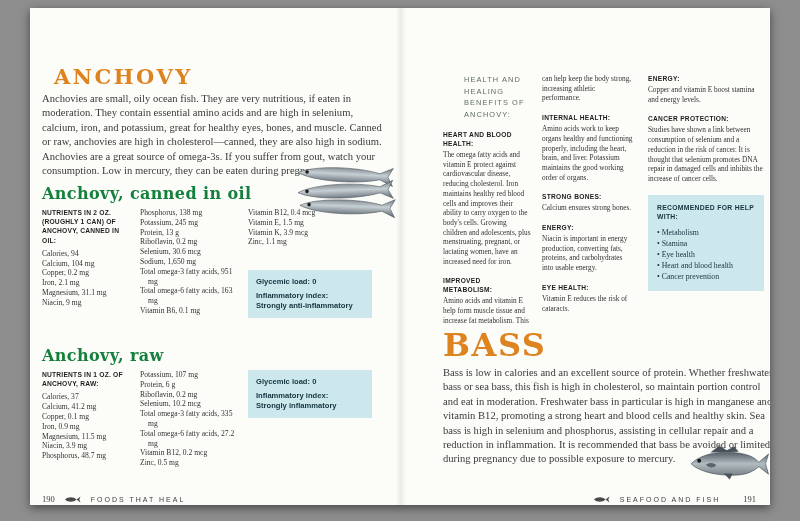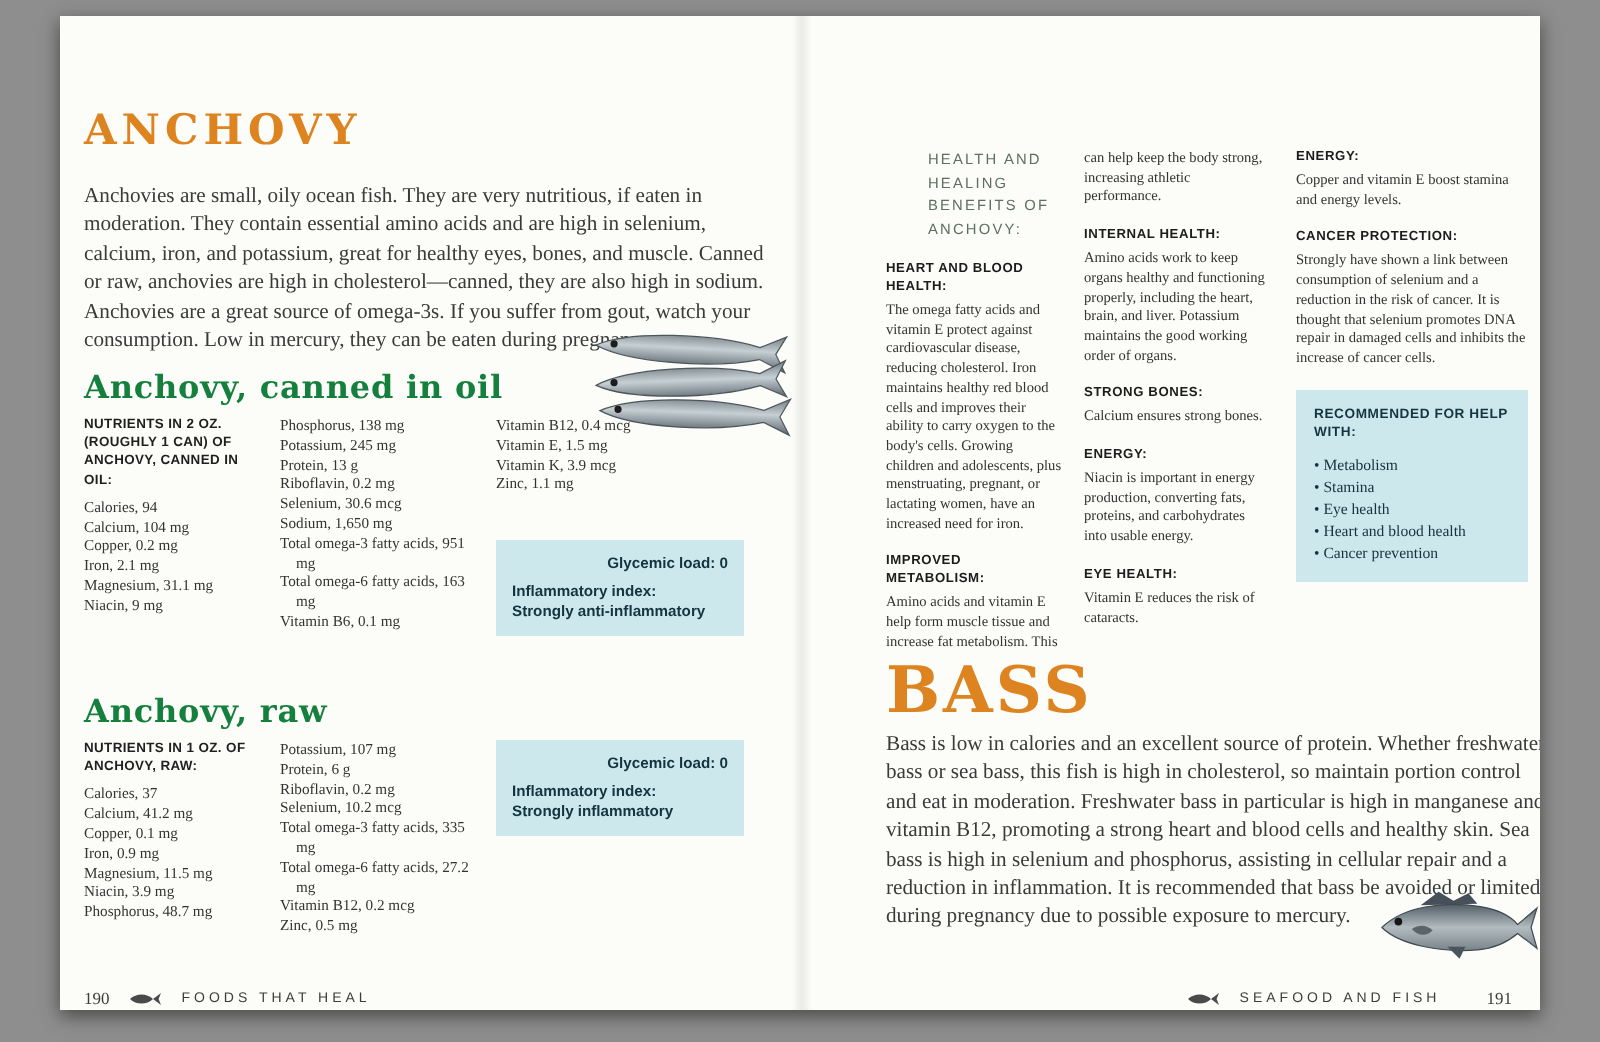--- a/index.html
+++ b/index.html
@@ -14,21 +14,21 @@
     overflow:hidden;
   }
   .gutter{
     position:absolute;left:366px;top:0;width:10px;height:100%;
     background:linear-gradient(90deg, rgba(0,0,0,0), rgba(0,0,0,.07), rgba(0,0,0,0));
   }
   .page{position:absolute;inset:0;}
 
   
   .entry-title{
-    position:absolute;left:12px;top:44px;margin:0;
+    position:absolute;left:12px;top:44px;margin:12px;
     font-family:"DejaVu Serif", serif;font-weight:600;
     font-size:21px;letter-spacing:2.5px;color:#dd8320;
   }
   .intro, .bass-body{
     position:absolute;margin:0;
     font-size:10.6px;line-height:14.4px;color:#3a3a3a;
   }
   .intro{left:12px;top:84px;width:346px;}
   .sub-title{
     position:absolute;left:12px;margin:0;
@@ -44,21 +44,21 @@
   .nlist > div{
     font-size:7.6px;line-height:9.8px;color:#333;
     padding-left:8px;text-indent:-8px;
   }
   .glybox{
     position:absolute;width:108px;padding:7px 8px;
     background:#cde8ed;color:#14343f;
     font-family:"Liberation Sans", sans-serif;font-weight:bold;
     font-size:7.6px;line-height:10px;
   }
-  .glybox div:first-child{margin-bottom:4px;text-align:right;}
+  .glybox div:first-child{margin-bottom:4px;}
 
   .footer{
     position:absolute;top:486px;display:flex;align-items:center;gap:9px;
     font-family:"Liberation Sans", sans-serif;color:#3c3c3c;
   }
   .footer-left{left:12px;}
   .footer-right{right:14px;}
   .pnum{font-family:"Liberation Serif", serif;font-size:8.5px;}
   .flabel{font-size:7px;letter-spacing:2px;}
   .orn svg{display:block;}
@@ -252,21 +252,21 @@
       </div>
     </div>
 
     <div class="bcol" style="left:618px;top:66px;width:116px">
       <div class="bsec">
         <div class="bh">ENERGY:</div>
         <div class="bp">Copper and vitamin E boost stamina and energy levels.</div>
       </div>
       <div class="bsec">
         <div class="bh">CANCER PROTECTION:</div>
-        <div class="bp">Strongly have shown a link between consumption of selenium and a reduction in the risk of cancer. It is thought that selenium promotes DNA repair in damaged cells and inhibits the increase of cancer cells.</div>
+        <div class="bp">Studies have shown a link between consumption of selenium and a reduction in the risk of cancer. It is thought that selenium promotes DNA repair in damaged cells and inhibits the increase of cancer cells.</div>
       </div>
       <div class="recbox">
         <div class="rech">RECOMMENDED FOR HELP WITH:</div>
         <div class="rec-list">
             <div>Metabolism</div>
             <div>Stamina</div>
             <div>Eye health</div>
             <div>Heart and blood health</div>
             <div>Cancer prevention</div>
           </div>

